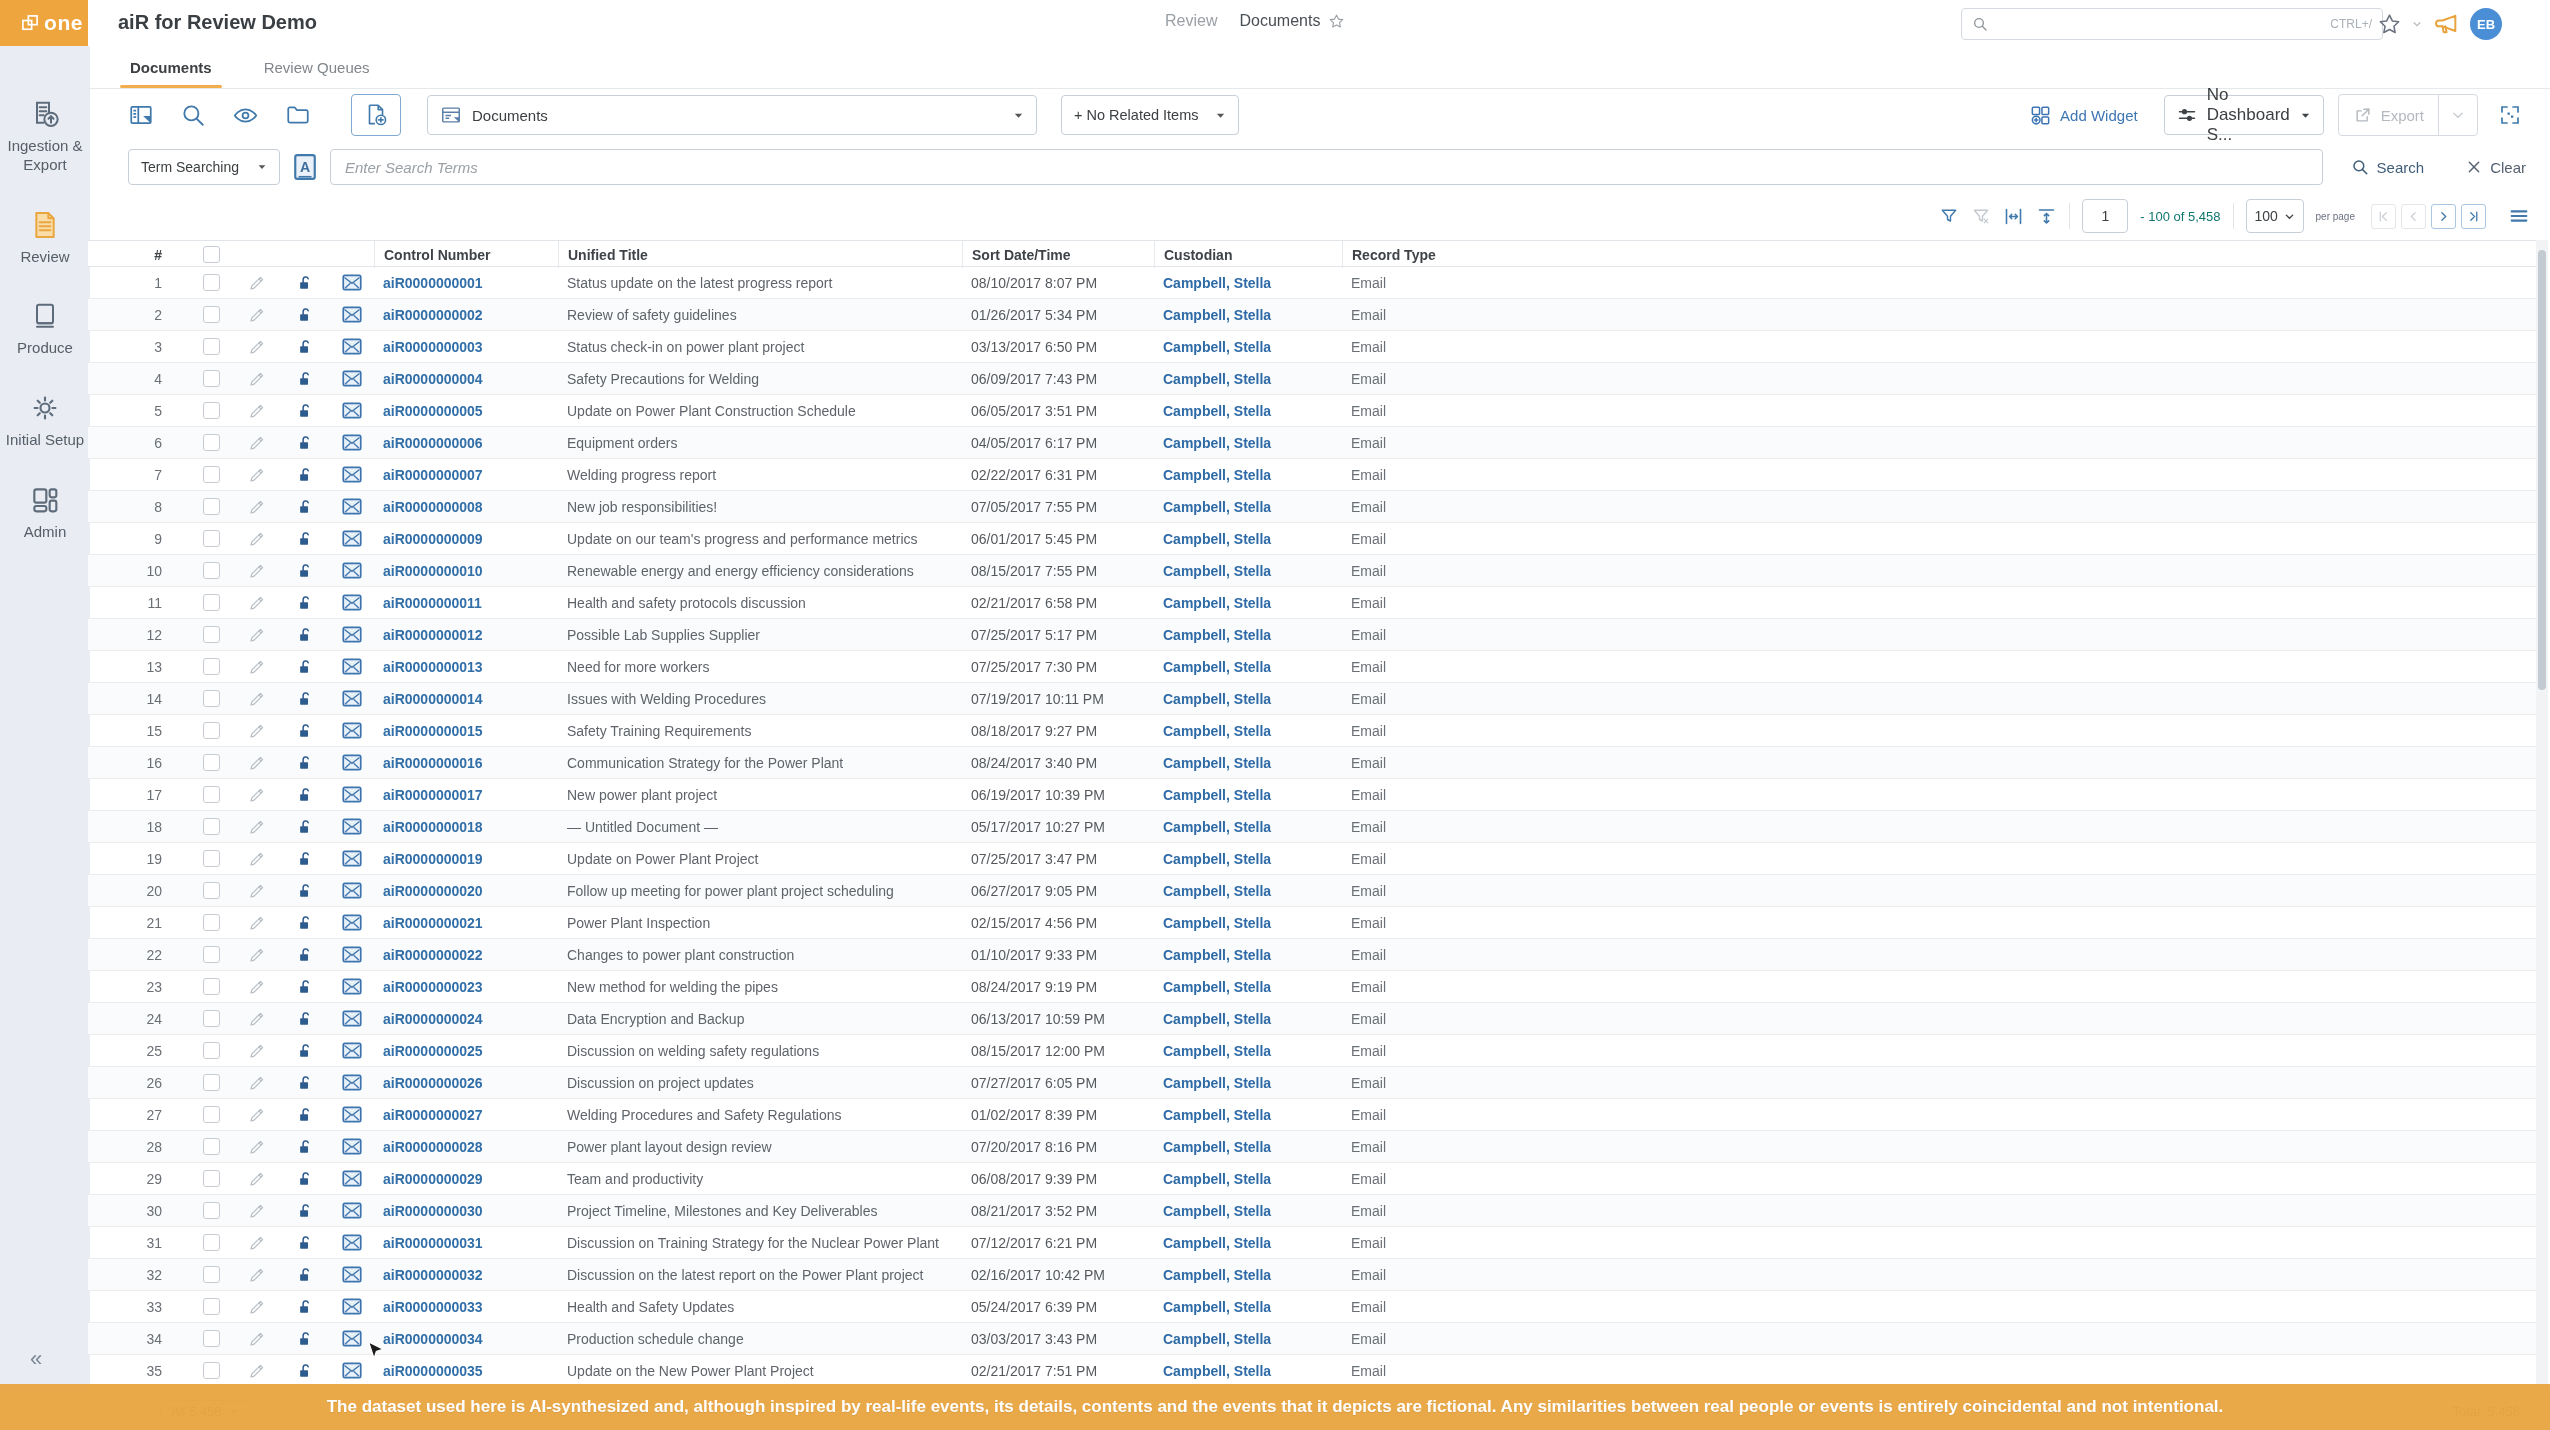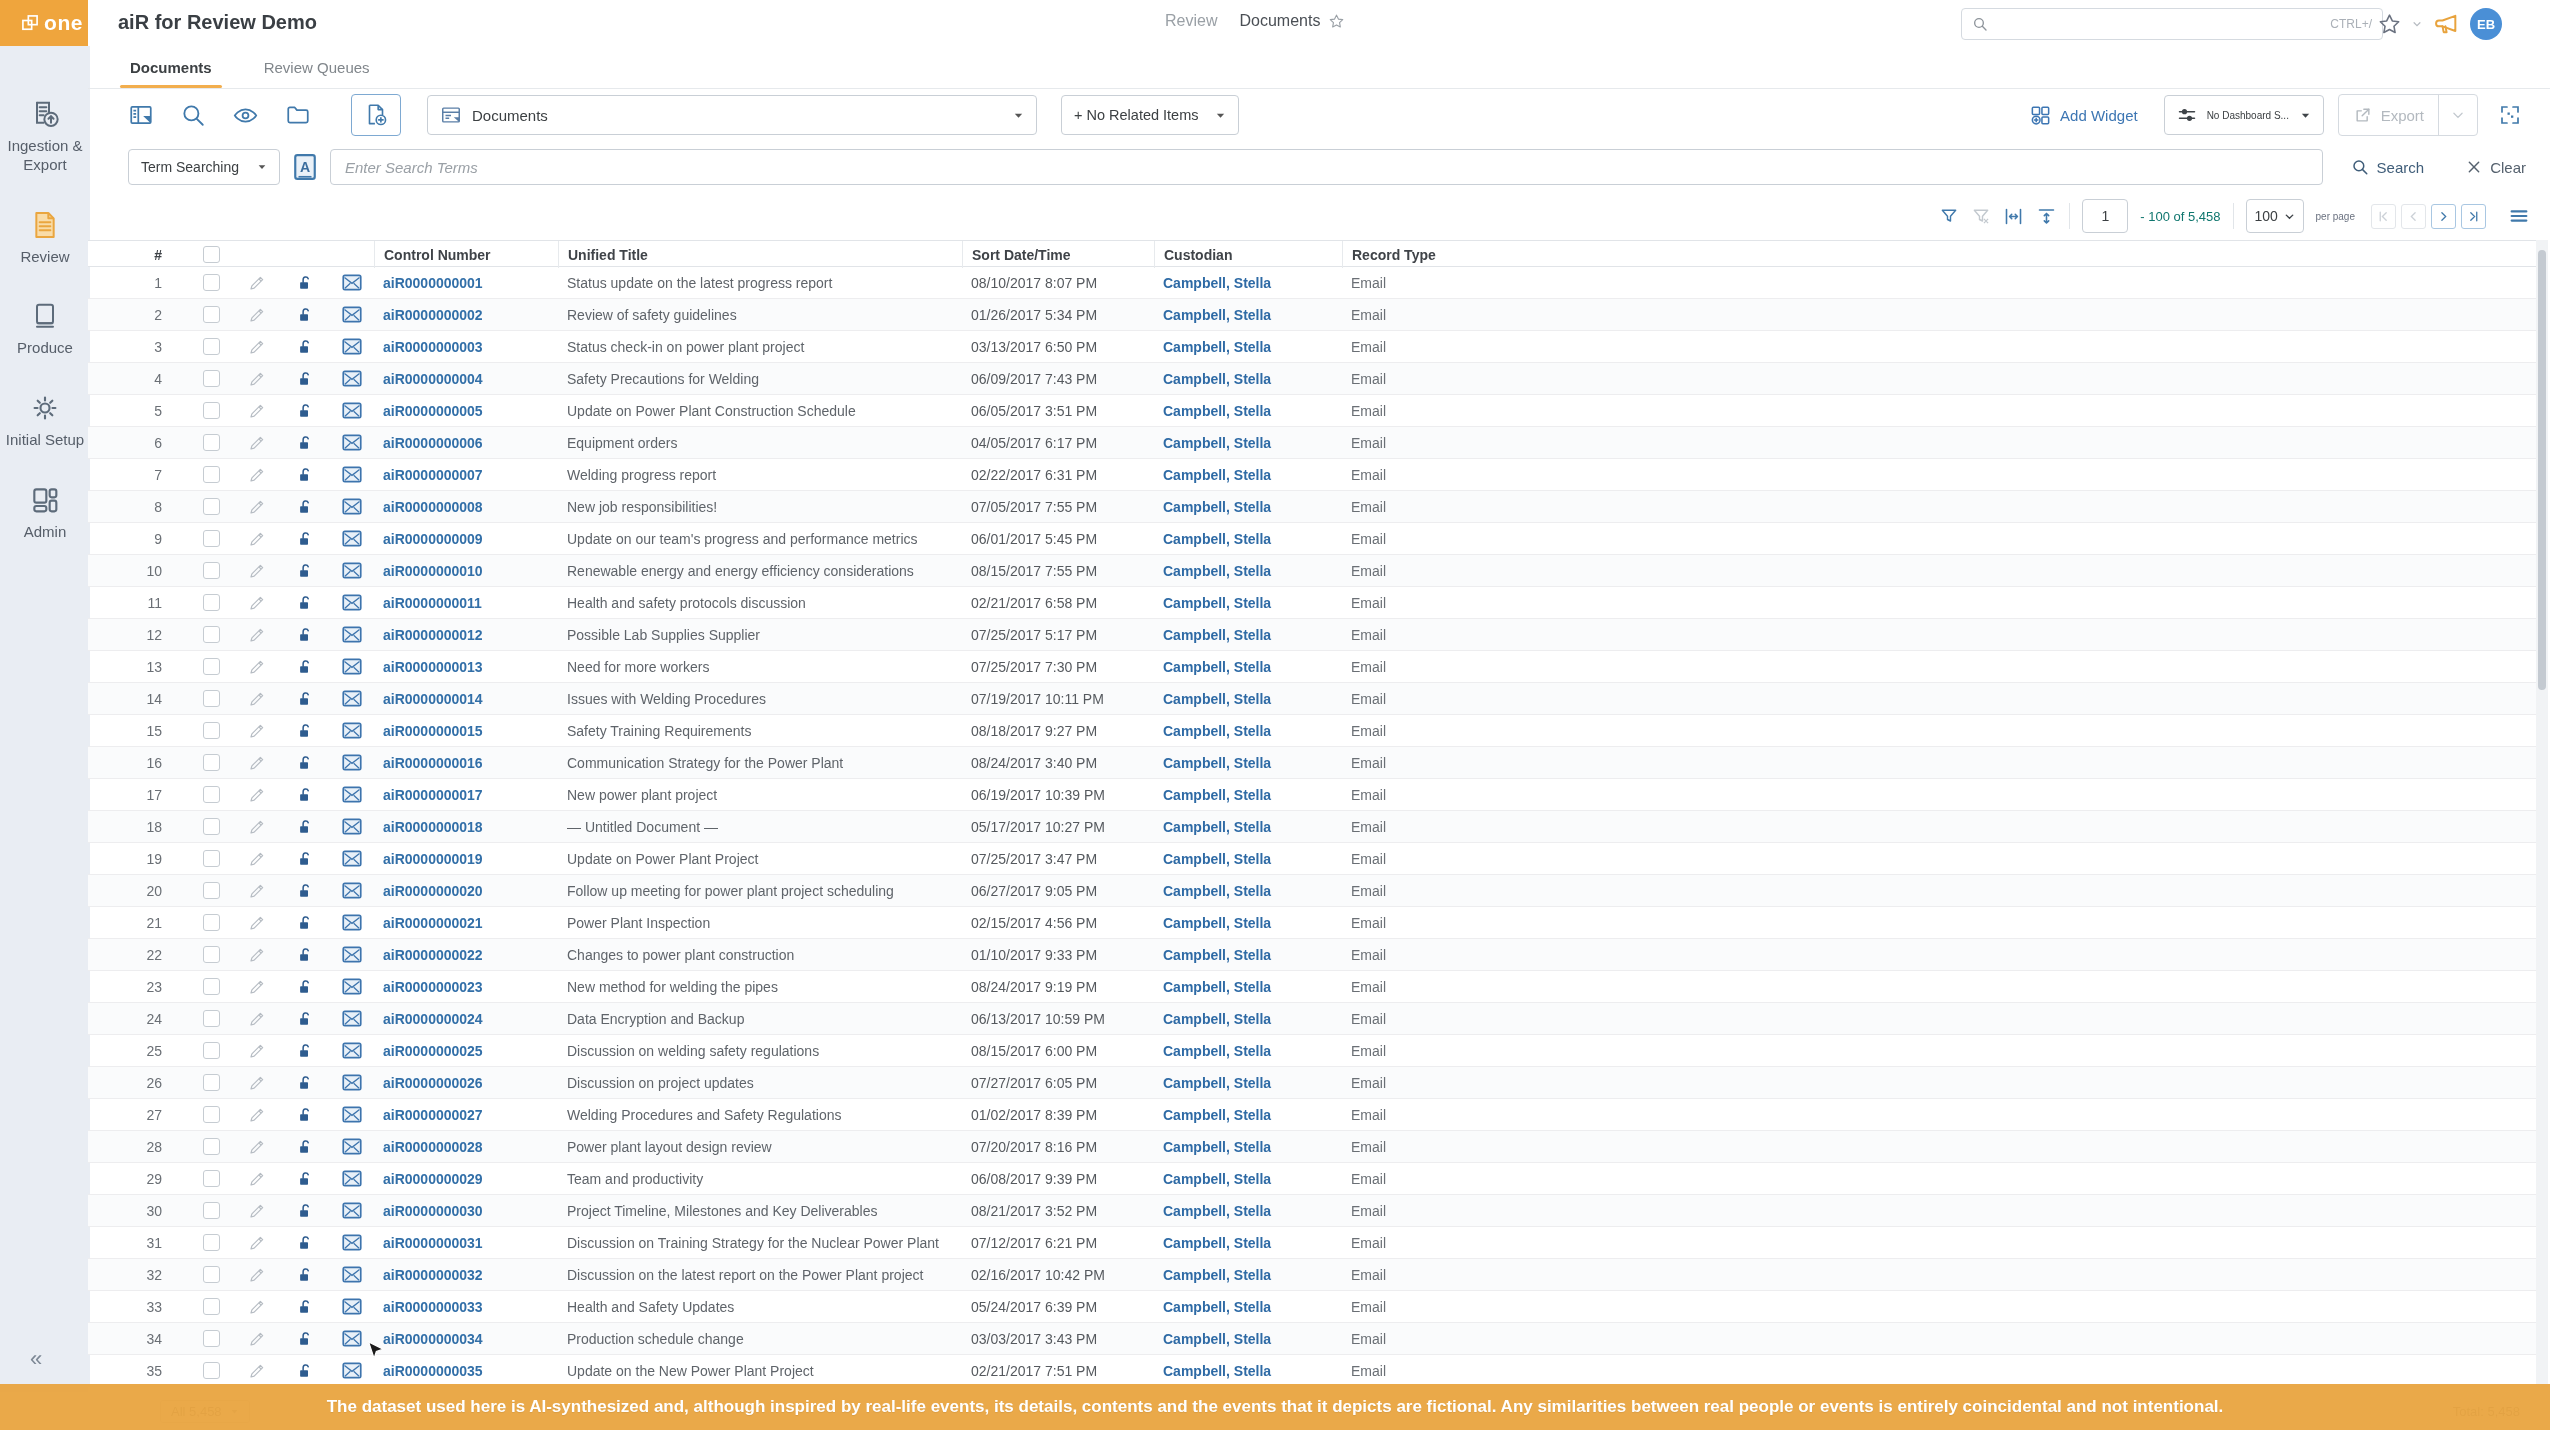--- a/index.html
+++ b/index.html
@@ -43,21 +43,21 @@
   .toolbar{position:absolute;left:0;top:88px;width:2460px;height:54px;display:flex;align-items:center;padding-left:40px;box-sizing:border-box;}
   .tb-ic{color:#4079ab;margin-right:26px;cursor:pointer;}
   .tb-btn{width:48px;height:40px;border:1.5px solid #7ea9d2;border-radius:4px;display:flex;align-items:center;justify-content:center;
           color:#4079ab;cursor:pointer;margin-left:14px;background:#fff;}
   .sel{height:40px;border:1px solid #c9cfd6;border-radius:4px;background:#fff;display:flex;align-items:center;
        padding:0 12px;gap:10px;font-size:15px;color:#3c4043;cursor:pointer;box-sizing:border-box;}
   .sel .grow{flex:1;}
   .docsel{width:610px;margin-left:26px;}
   .relsel{width:178px;margin-left:24px;font-size:14.5px;}
   .addwidget{margin-left:auto;display:flex;align-items:center;gap:8px;color:#3d76b3;font-size:15px;cursor:pointer;}
-  .dashsel{width:160px;margin-left:26px;font-size:10px;}
+  .dashsel{width:160px;margin-left:26px;font-size:17px;}
   .exportgrp{margin-left:14px;height:40px;border:1px solid #d5dae0;border-radius:4px;display:flex;align-items:center;background:#fff;}
   .export-main{display:flex;align-items:center;gap:8px;padding:0 14px;color:#b3b9bf;font-size:15px;cursor:default;}
   .export-sep{width:1px;height:40px;background:#d5dae0;}
   .export-caret{padding:0 12px;color:#c3c9cf;cursor:default;}
   .expand{margin-left:20px;margin-right:26px;color:#4079ab;cursor:pointer;}
 
   
   .searchrow{position:absolute;left:0;top:142px;width:2460px;height:50px;display:flex;align-items:center;
              padding:0 22px 0 40px;box-sizing:border-box;}
   .modesel{width:152px;height:36px;font-size:14px;}
@@ -1363,21 +1363,21 @@
     <div class="td ic">
       <span>
         <svg width="20" height="17" viewBox="0 0 24 20">
           <rect x="1.5" y="1.5" width="21" height="17" rx="2" fill="#e8f0f8" stroke="#3d74ad" stroke-width="2"></rect>
           <path d="M3 4l9 7 9-7M3.5 17l6.5-6M20.5 17l-6.5-6" fill="none" stroke="#3d74ad" stroke-width="1.5"></path>
         </svg>
       </span>
     </div>
     <div class="td"><a class="ctrl">aiR0000000025</a></div>
     <div class="td title">Discussion on welding safety regulations</div>
-    <div class="td date">08/15/2017 6:00 PM</div>
+    <div class="td date">08/15/2017 12:00 PM</div>
     <div class="td"><a class="cust">Campbell, Stella</a></div>
     <div class="td rtype">Email</div>
   </div>
 
   <div class="tr grid">
     <div class="td num">26</div>
     <div class="td ic">
             <span class="checkbox"></span>
           </div>
     <div class="td ic">

